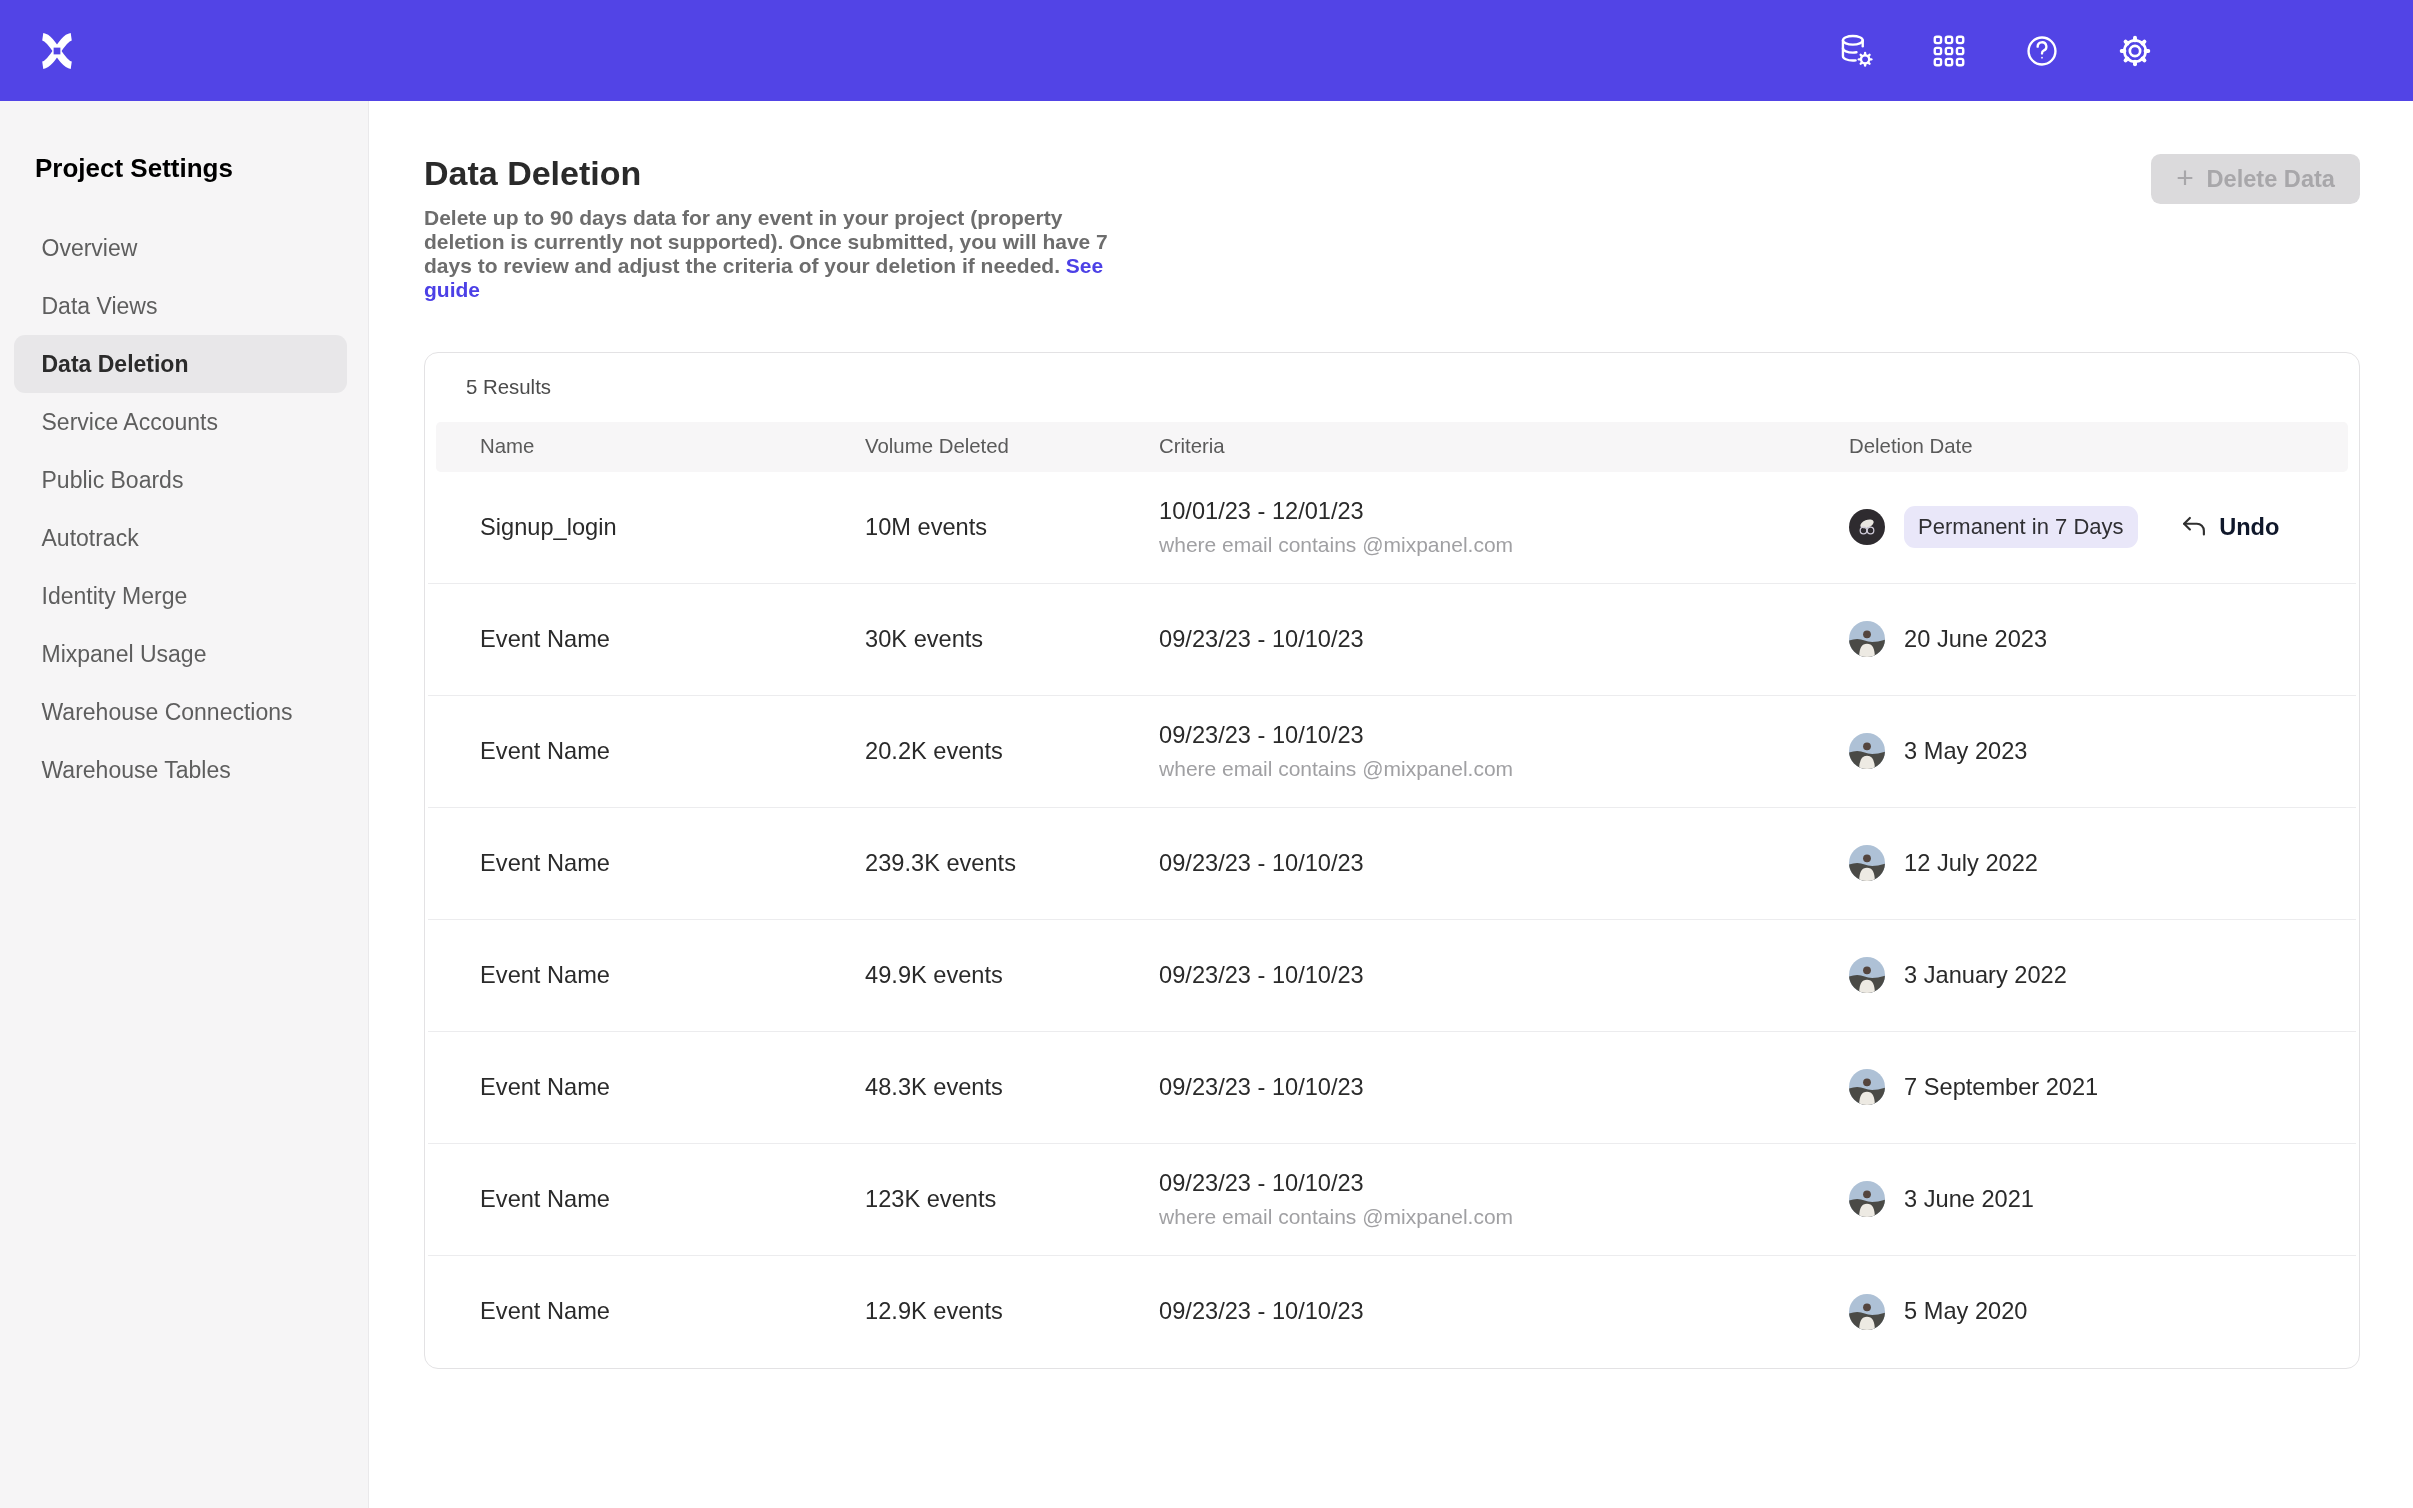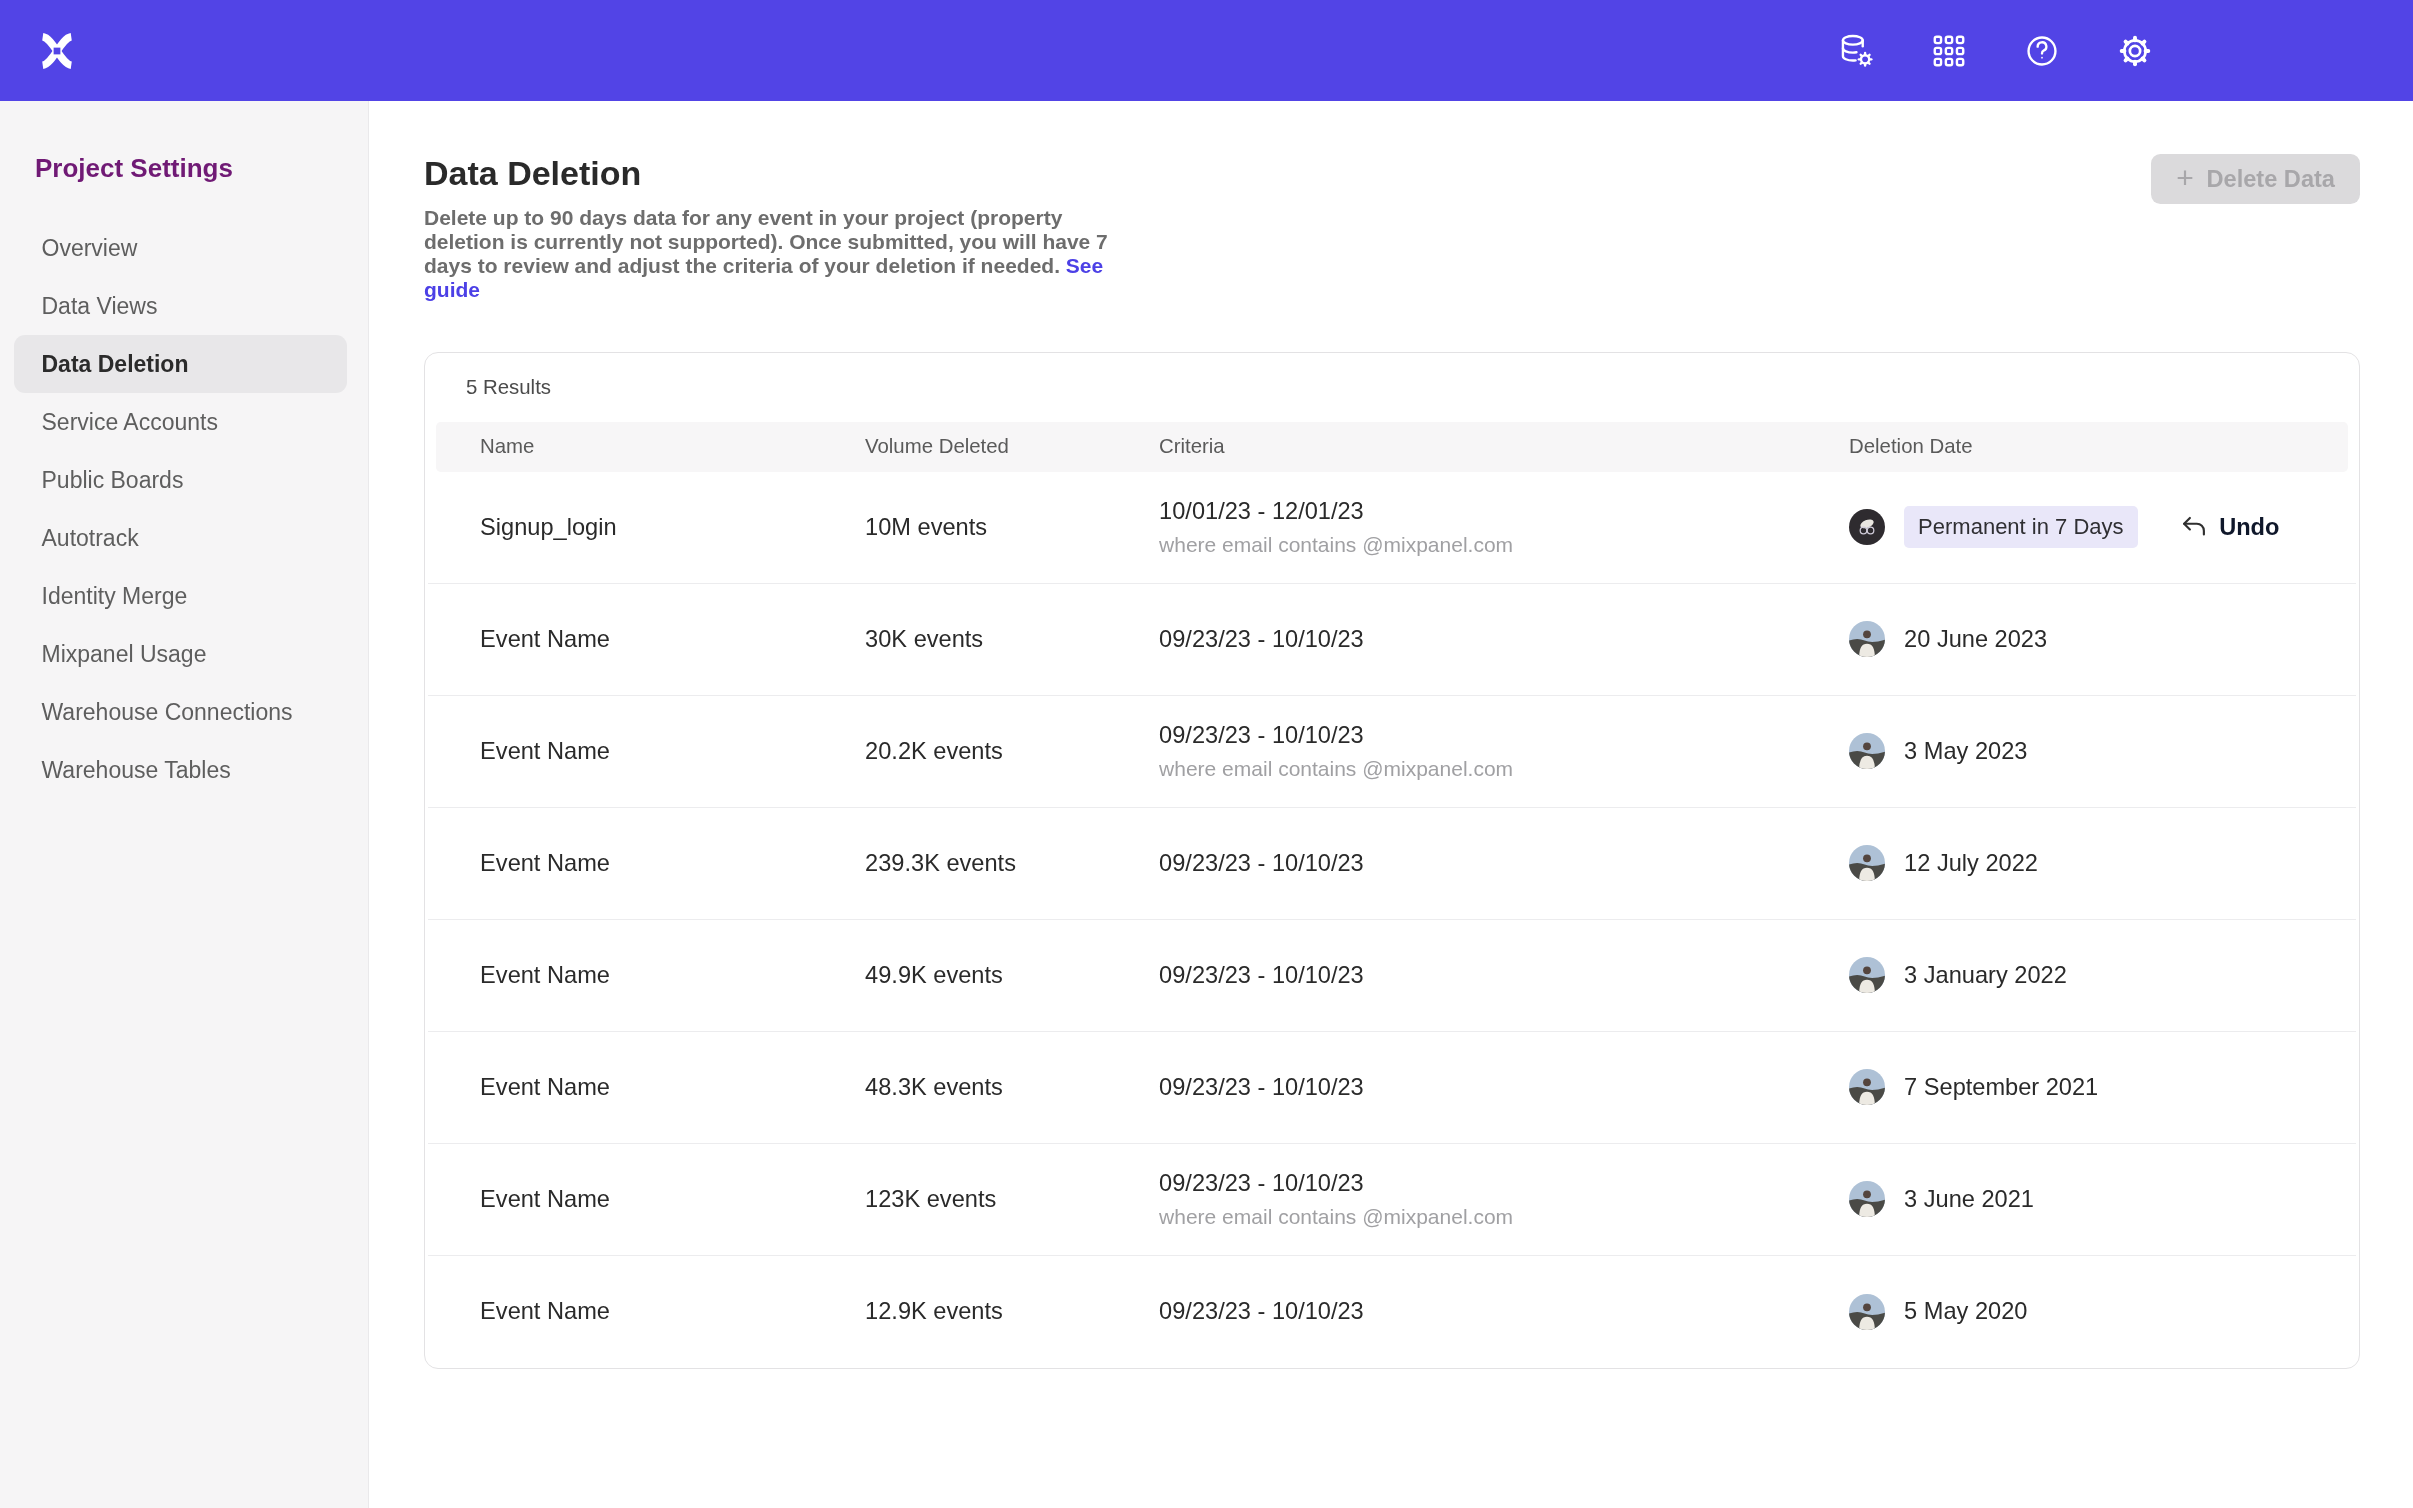--- a/index.html
+++ b/index.html
@@ -22,21 +22,21 @@
     display:flex; align-items:center; justify-content:center; cursor:pointer;
   }
   .icon-btn svg { width:38px; height:38px; }
 
   
   .sidebar {
     position:absolute; top:101px; left:0; bottom:0; width:369px;
     background:#F6F5F6; border-right:0.8px solid #EAE9EB;
   }
   .sidebar h2 {
-    margin:52px 0 0 35px; font-size:26px; font-weight:700; color:#701a75;
+    margin:52px 0 0 35px; font-size:26px; font-weight:700; color:#000000;
   }
   .side-nav { margin-top:35px; }
   .side-item {
     height:58px; margin:0 21px 0 14px; padding-left:27.5px; border-radius:11px;
     display:flex; align-items:center; font-size:23px; color:#5E5E5E; cursor:pointer;
   }
   .side-item.active { background:#E8E7E9; color:#2B2B2B; font-weight:600; }
 
   
   .main { position:absolute; top:101px; left:369px; right:0; bottom:0; background:#fff; }
@@ -71,21 +71,21 @@
     display:grid; grid-template-columns:385px 294px 690px 1fr;
     align-items:center; border-bottom:0.8px solid #ECECEE;
   }
   .trow:last-child { border-bottom:none; }
   .cell { font-size:23.6px; color:#2A2A2A; }
   .crit-sub { font-size:21px; color:#A0A0A3; margin-top:7.9px; }
   .del { display:flex; align-items:center; gap:19px; }
   .avatar { width:36px; height:36px; border-radius:50%; overflow:hidden; flex:none; }
   .avatar svg { width:36px; height:36px; display:block; }
   .badge { background:#E9E7F9; color:#2F2F33; font-size:22px; padding:7.9px 14px;
-    border-radius:5px; white-space:nowrap; }
+    border-radius:11px; white-space:nowrap; }
   .date { font-size:23.6px; color:#2A2A2A; }
   .undo { display:flex; align-items:center; gap:11px; margin-left:23.6px;
     font-size:23.6px; font-weight:600; color:#0f172a; cursor:pointer;justify-content:flex-end; }
   .undo svg { width:28px; height:28px; }
 </style>
 </head>
 <body>
 
 <header class="topbar">
   <svg class="logo" viewBox="0 0 48 48">

